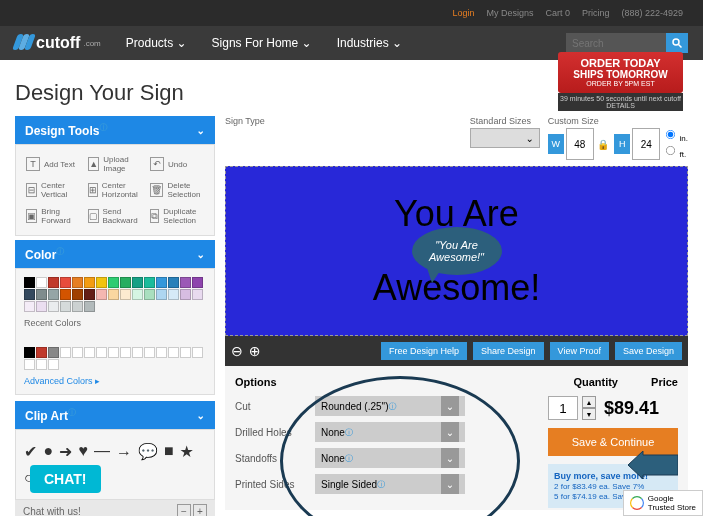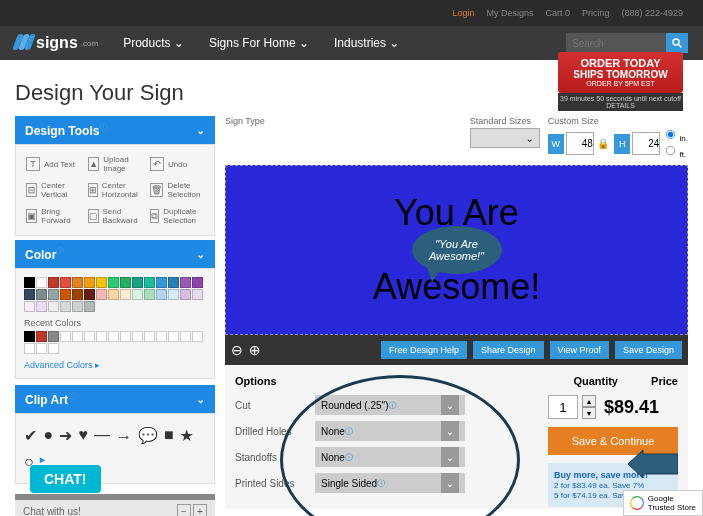--- a/index.html
+++ b/index.html
@@ -29,32 +29,32 @@
 .right-col { flex: 1; }
 .panel-head { background: #1e88e5; color: #fff; padding: 6px 10px; font-size: 12px; font-weight: bold; display: flex; justify-content: space-between; align-items: center; cursor: pointer; }
 .panel-head.gray { background: #888; }
 .panel-head .chev { font-size: 10px; }
 .panel-body { background: #f5f5f5; padding: 8px; border: 1px solid #ddd; }
 .tools-grid { display: grid; grid-template-columns: repeat(3,1fr); gap: 4px; }
 .tool { display: flex; align-items: center; gap: 4px; font-size: 8px; color: #666; cursor: pointer; padding: 2px; }
 .tool-icon { width: 14px; height: 14px; border: 1px solid #999; display: flex; align-items: center; justify-content: center; font-size: 9px; }
 .swatches { display: flex; flex-wrap: wrap; gap: 1px; }
 .swatch { width: 11px; height: 11px; cursor: pointer; border: 1px solid rgba(0,0,0,0.2); }
-.recent-lbl { font-size: 9px; color: #666; margin: 6px 0 3px; }
+.recent-lbl { font-size: 9px; color: #666; margin: 6px 0 19px; }
 .adv-colors { color: #1e88e5; font-size: 9px; cursor: pointer; margin-top: 6px; }
 .clipart-row { display: flex; gap: 6px; flex-wrap: wrap; padding: 4px 0; }
 .clip { font-size: 16px; color: #333; cursor: pointer; }
 .config-row { display: flex; gap: 8px; margin-bottom: 6px; font-size: 10px; }
 .config-group { display: flex; flex-direction: column; gap: 2px; }
 .config-label { color: #666; font-size: 9px; }
 .config-select { background: #ddd; border: 1px solid #aaa; height: 20px; padding: 0 18px 0 6px; font-size: 10px; cursor: pointer; display: flex; align-items: center; position: relative; }
 .config-select::after { content: "⌄"; position: absolute; right: 5px; }
 .size-box { display: flex; align-items: center; gap: 2px; }
 .size-label { background: #3498db; color: #fff; width: 16px; height: 20px; display: flex; align-items: center; justify-content: center; font-size: 9px; }
-.size-input { width: 28px; height: 23px; border: 1px solid #aaa; text-align: right; font-size: 10px; }
+.size-input { width: 28px; height: 32px; border: 1px solid #aaa; text-align: center; font-size: 10px; }
 .canvas-area { background: #15803d; position: relative; }
 .sign-canvas { background: #2828d8; width: 100%; height: 170px; display: flex; flex-direction: column; align-items: center; justify-content: center; color: #000; position: relative; border: 1px dashed #999; }
 .sign-text { font-size: 36px; font-weight: normal; font-family: Arial; }
 .bubble { position: relative; margin: -8px 0; }
 .bubble-body { background: #2c5f7c; border-radius: 50%; width: 90px; height: 48px; display: flex; align-items: center; justify-content: center; color: #fff; font-size: 11px; font-style: italic; text-align: center; line-height: 1.1; }
 .toolbar { background: #333; padding: 6px; display: flex; align-items: center; gap: 6px; }
 .zoom { color: #fff; font-size: 14px; cursor: pointer; }
 .tb-btn { background: #3498db; color: #fff; font-size: 9px; padding: 4px 8px; cursor: pointer; border: none; }
 .tb-spacer { flex: 1; }
 .options-area { background: #f5f5f5; padding: 10px; position: relative; }
@@ -98,21 +98,21 @@
   <span>(888) 222-4929</span>
 </div>
 
 <div class="header">
   <div class="logo">
     <div class="logo-icon">
         <span></span>
         <span></span>
         <span></span>
       </div>
-    <span class="logo-text">signs</span>
+    <span class="logo-text">cutoff</span>
       <span class="logo-com">.com</span>
   </div>
   <div class="nav-item"><span>Products</span> ⌄</div>
   <div class="nav-item"><span>Signs For Home</span> ⌄</div>
   <div class="nav-item"><span>Industries</span> ⌄</div>
   <div class="search-wrap">
     <input class="search-input" placeholder="Search" style="">
     <button class="search-btn">
       <svg width="12" height="12" viewBox="0 0 24 24" fill="none" stroke="#fff" stroke-width="3">
           <circle cx="10" cy="10" r="6"></circle>

